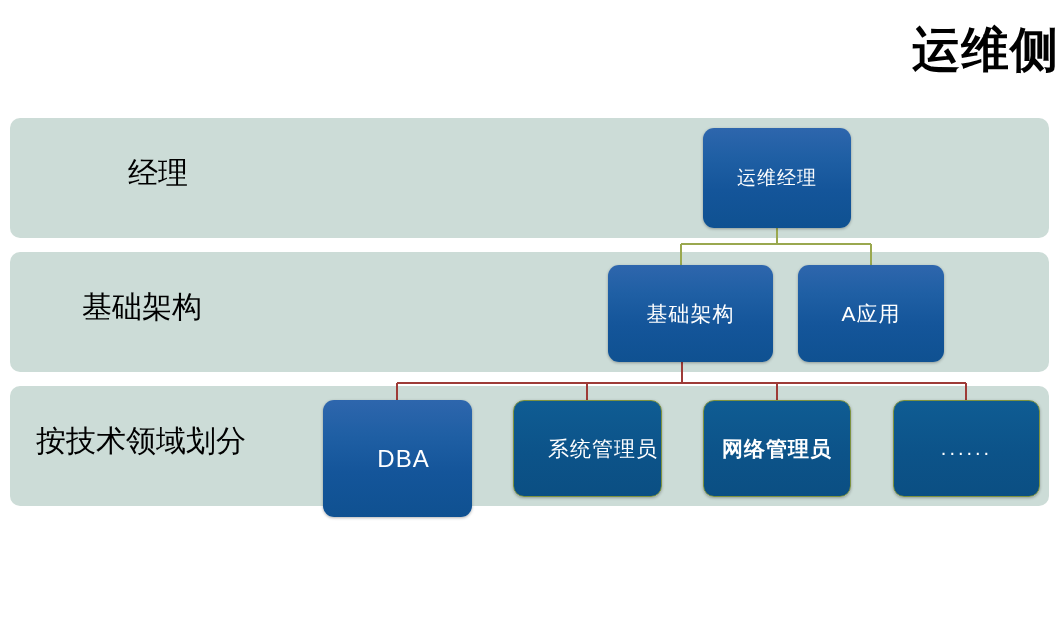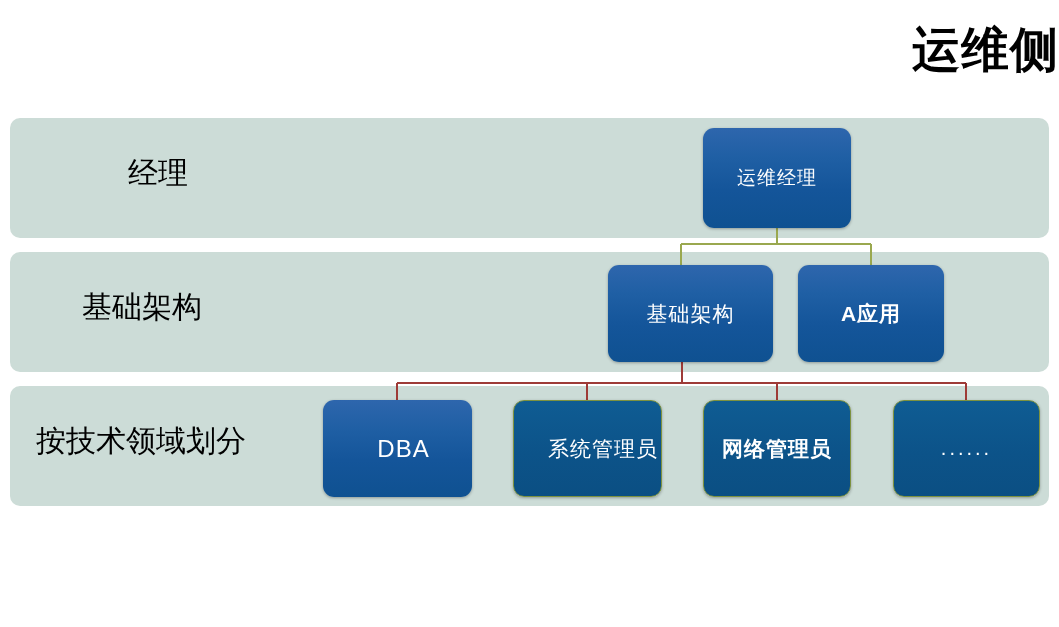--- a/index.html
+++ b/index.html
@@ -88,22 +88,22 @@
     background: linear-gradient(180deg, #2e66ad 0%, #1f5fa4 30%, #14559a 62%, #0f5191 100%);
   }
   .node.flat {
     background: linear-gradient(180deg, #0f5c93 0%, #0c5389 55%, #0b4f83 100%);
     border: 1px solid #7d9240;
   }
 
   
   #node-manager       { left: 703px; top: 128px; width: 148px; height: 100px; font-size: 19px; }
   #node-infra         { left: 608px; top: 265px; width: 165px; height: 97px;  font-size: 21px; }
-  #node-app-a         { left: 798px; top: 265px; width: 146px; height: 97px;  font-size: 21px; font-weight: bold; }
-  #node-dba           { left: 323px; top: 400px; width: 149px; height: 97px;  font-size: 24px; padding-left: 12px; }
+  #node-app-a         { left: 798px; top: 265px; width: 146px; height: 97px;  font-size: 21px; }
+  #node-dba           { left: 323px; top: 400px; width: 149px; height: 117px;  font-size: 24px; padding-left: 12px; }
   #node-sysadmin      { left: 513px; top: 400px; width: 149px; height: 97px;  font-size: 21px; padding-left: 31px; }
   #node-netadmin      { left: 703px; top: 400px; width: 148px; height: 97px;  font-size: 21px; font-weight: bold; }
   #node-more          { left: 893px; top: 400px; width: 147px; height: 97px;  font-size: 20px; letter-spacing: 3px; }
 </style>
 </head>
 <body>
 
 <div class="slide-title">运维侧</div>
 
 <div class="band" id="band-1">

